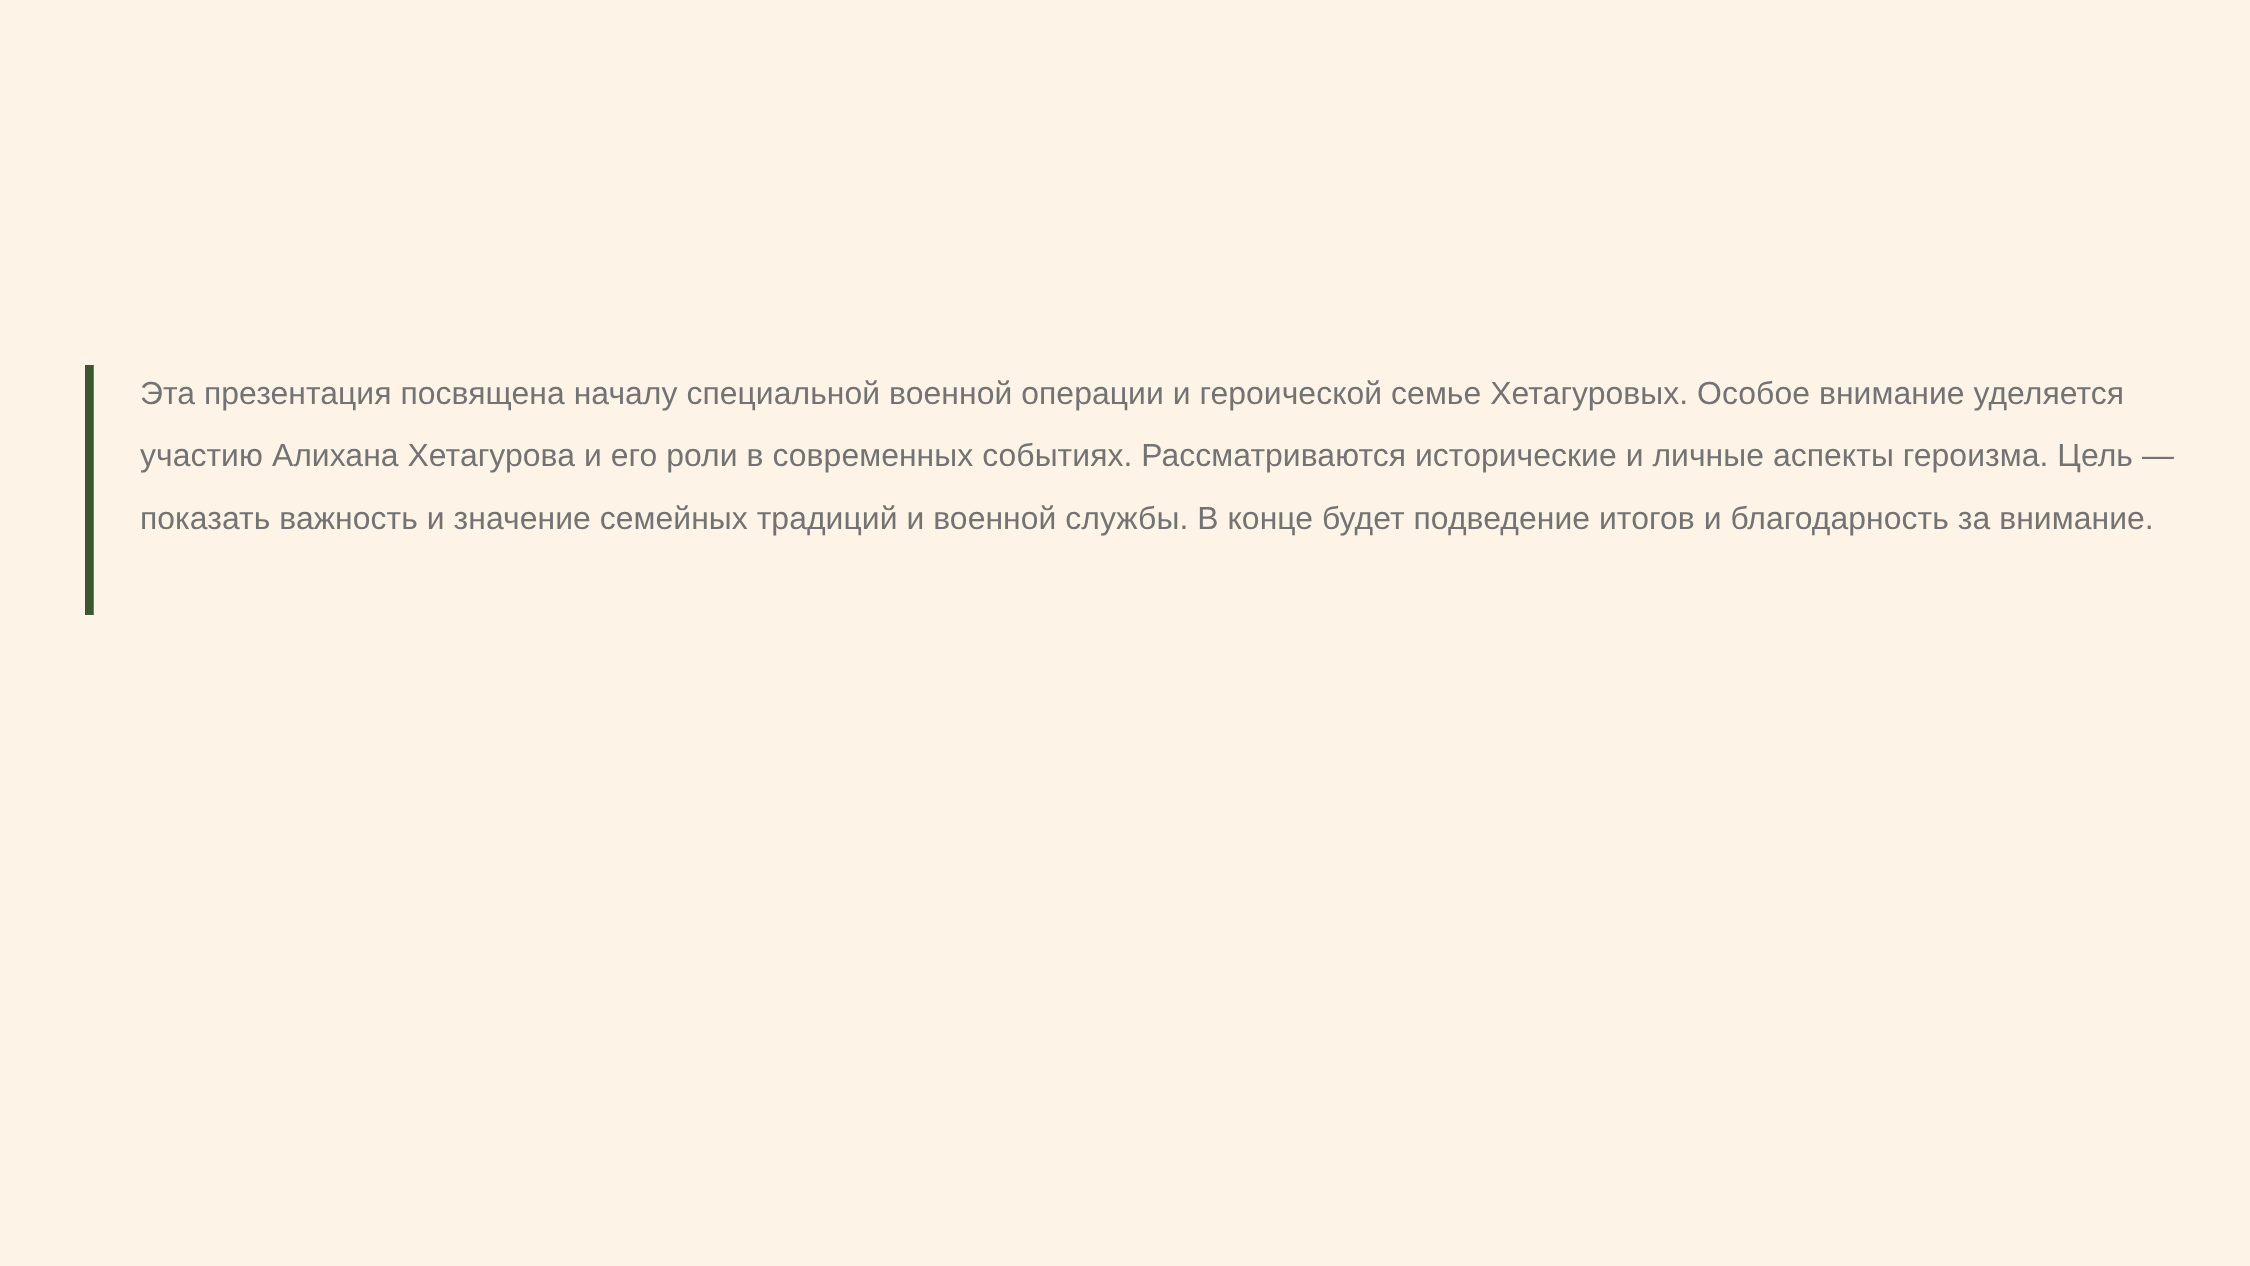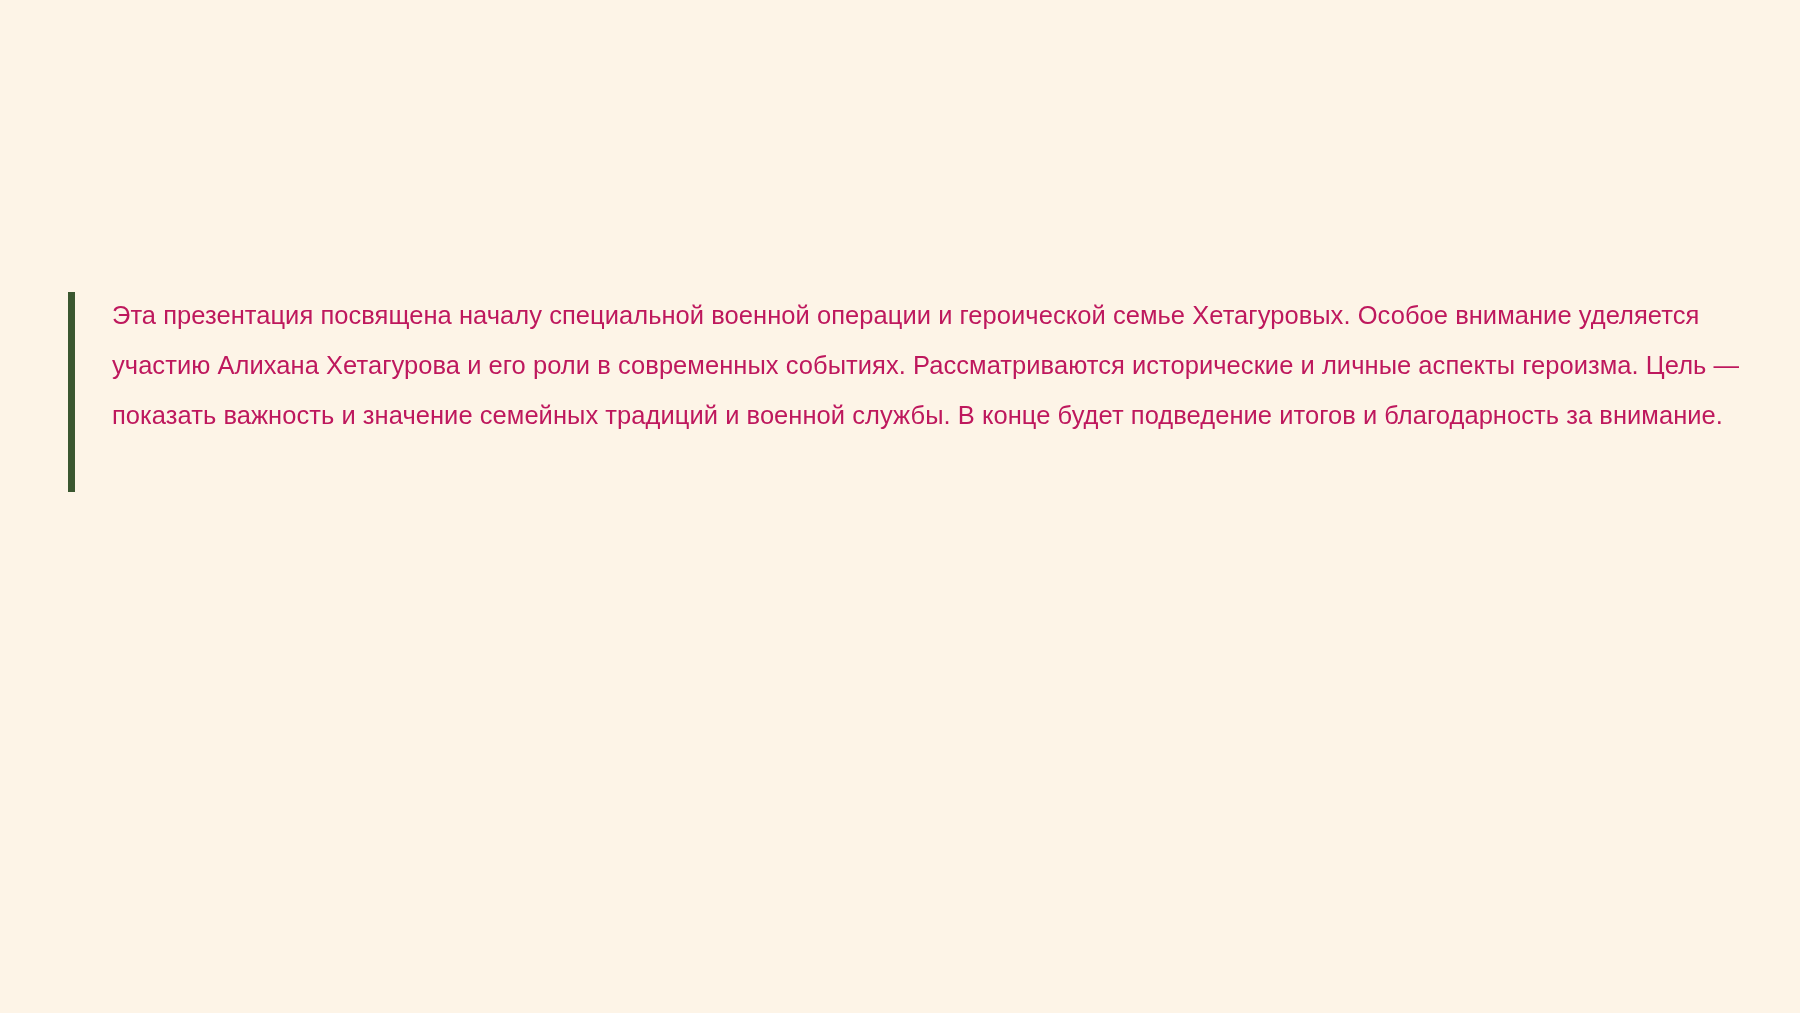--- a/index.html
+++ b/index.html
@@ -54,21 +54,21 @@
     height: 200px;
     background: #3b5730;
     border-radius: 0;
   }
 
   .body-text {
     margin: 0;
     font-family: "Liberation Sans", sans-serif;
     font-size: 25.5px;
     line-height: 50px;
-    color: #be185d;
+    color: #737373;
     font-weight: 400;
     letter-spacing: 0.05px;
     text-align: left;
     max-width: 1690px;
   }
 </style>
 </head>
 <body>
 
 <div class="slide">

